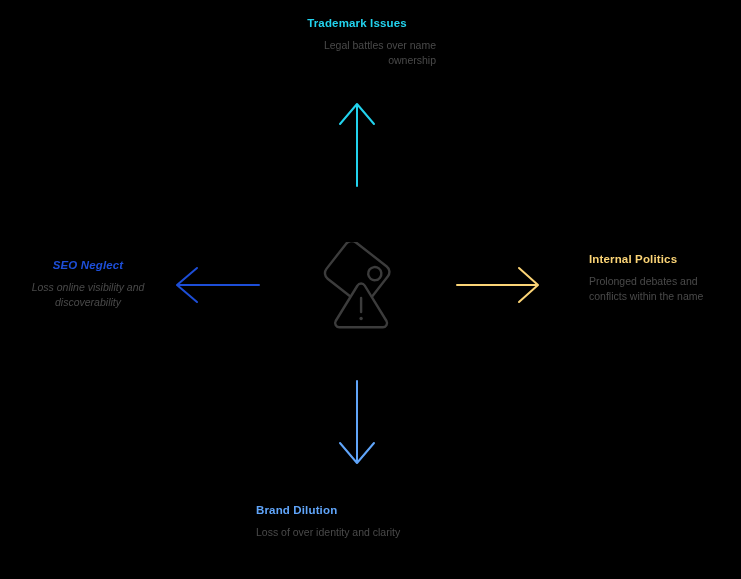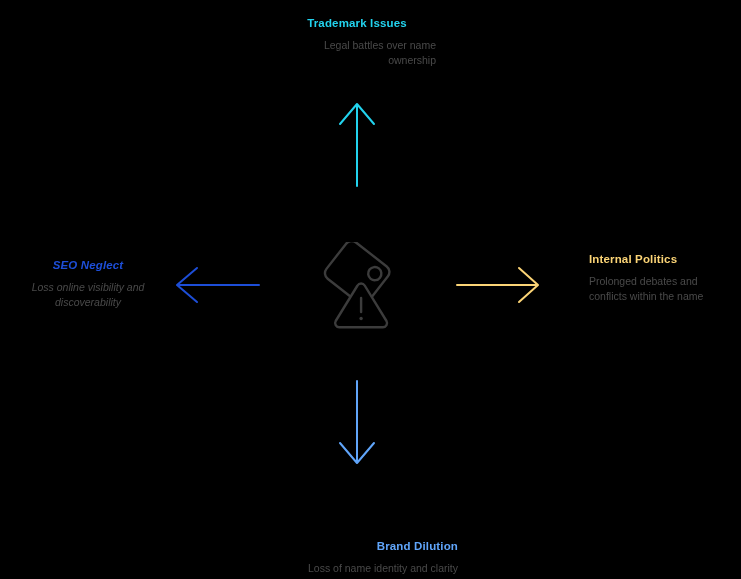--- a/index.html
+++ b/index.html
@@ -86,22 +86,21 @@
     top: 252px;
     width: 118px;
     text-align: left;
   }
 
   
   #node-bottom {
     left: 256px;
     top: 503px;
     width: 202px;
-    text-align: right;
-    margin-top: 36px;
+    text-align: left;
   }
 </style>
 </head>
 <body>
 
 <div id="stage">
 
   <svg id="arrow-layer" viewBox="0 0 741 579" width="741" height="579" fill="none">
 
     <g>
@@ -161,16 +160,16 @@
     <p class="node-desc">Loss online visibility and discoverability</p>
   </div>
 
   <div class="node" id="node-right">
     <p class="node-title" style="color:#fbd476">Internal Politics</p>
     <p class="node-desc">Prolonged debates and conflicts within the name</p>
   </div>
 
   <div class="node" id="node-bottom">
     <p class="node-title" style="color:#60a5fa">Brand Dilution</p>
-    <p class="node-desc">Loss of name identity and clarity</p>
+    <p class="node-desc">Loss of over identity and clarity</p>
   </div>
 
 </div>
 
 </body></html>

